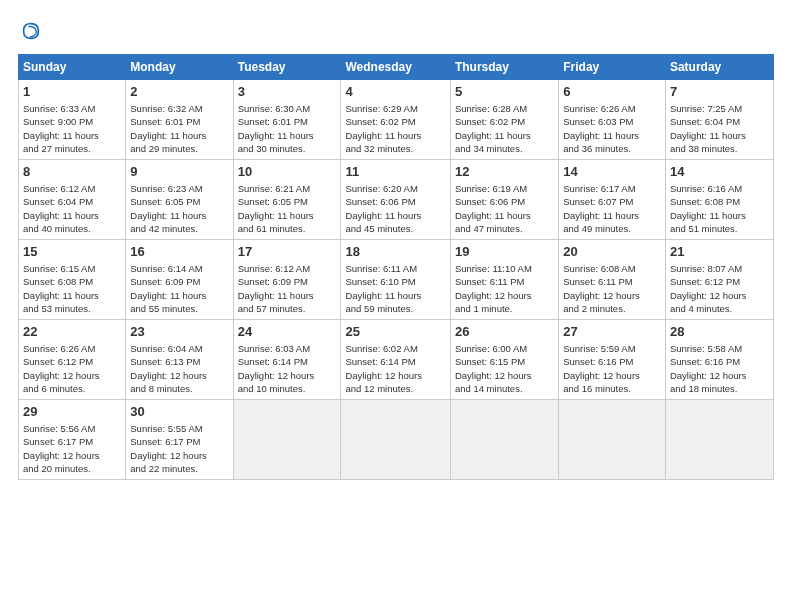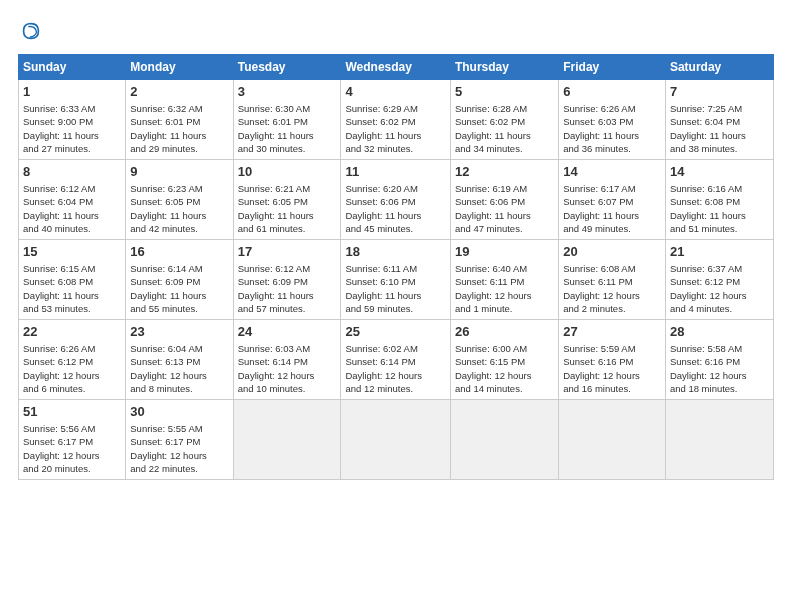--- a/index.html
+++ b/index.html
@@ -243,35 +243,35 @@
           </td>
           <td>
             <span class="day-num">18</span>
             <div>Sunrise: 6:11 AM</div>
             <div>Sunset: 6:10 PM</div>
             <div>Daylight: 11 hours</div>
             <div>and 59 minutes.</div>
           </td>
           <td>
             <span class="day-num">19</span>
-            <div>Sunrise: 6:40 AM</div>
+            <div>Sunrise: 11:10 AM</div>
             <div>Sunset: 6:11 PM</div>
             <div>Daylight: 12 hours</div>
             <div>and 1 minute.</div>
           </td>
           <td>
             <span class="day-num">20</span>
             <div>Sunrise: 6:08 AM</div>
             <div>Sunset: 6:11 PM</div>
             <div>Daylight: 12 hours</div>
             <div>and 2 minutes.</div>
           </td>
           <td>
             <span class="day-num">21</span>
-            <div>Sunrise: 6:37 AM</div>
+            <div>Sunrise: 8:07 AM</div>
             <div>Sunset: 6:12 PM</div>
             <div>Daylight: 12 hours</div>
             <div>and 4 minutes.</div>
           </td>
         </tr>
         <tr>
           <td>
             <span class="day-num">22</span>
             <div>Sunrise: 6:26 AM</div>
             <div>Sunset: 6:12 PM</div>
@@ -316,21 +316,21 @@
           <td>
             <span class="day-num">28</span>
             <div>Sunrise: 5:58 AM</div>
             <div>Sunset: 6:16 PM</div>
             <div>Daylight: 12 hours</div>
             <div>and 18 minutes.</div>
           </td>
         </tr>
         <tr>
           <td>
-            <span class="day-num">51</span>
+            <span class="day-num">29</span>
             <div>Sunrise: 5:56 AM</div>
             <div>Sunset: 6:17 PM</div>
             <div>Daylight: 12 hours</div>
             <div>and 20 minutes.</div>
           </td>
           <td>
             <span class="day-num">30</span>
             <div>Sunrise: 5:55 AM</div>
             <div>Sunset: 6:17 PM</div>
             <div>Daylight: 12 hours</div>

